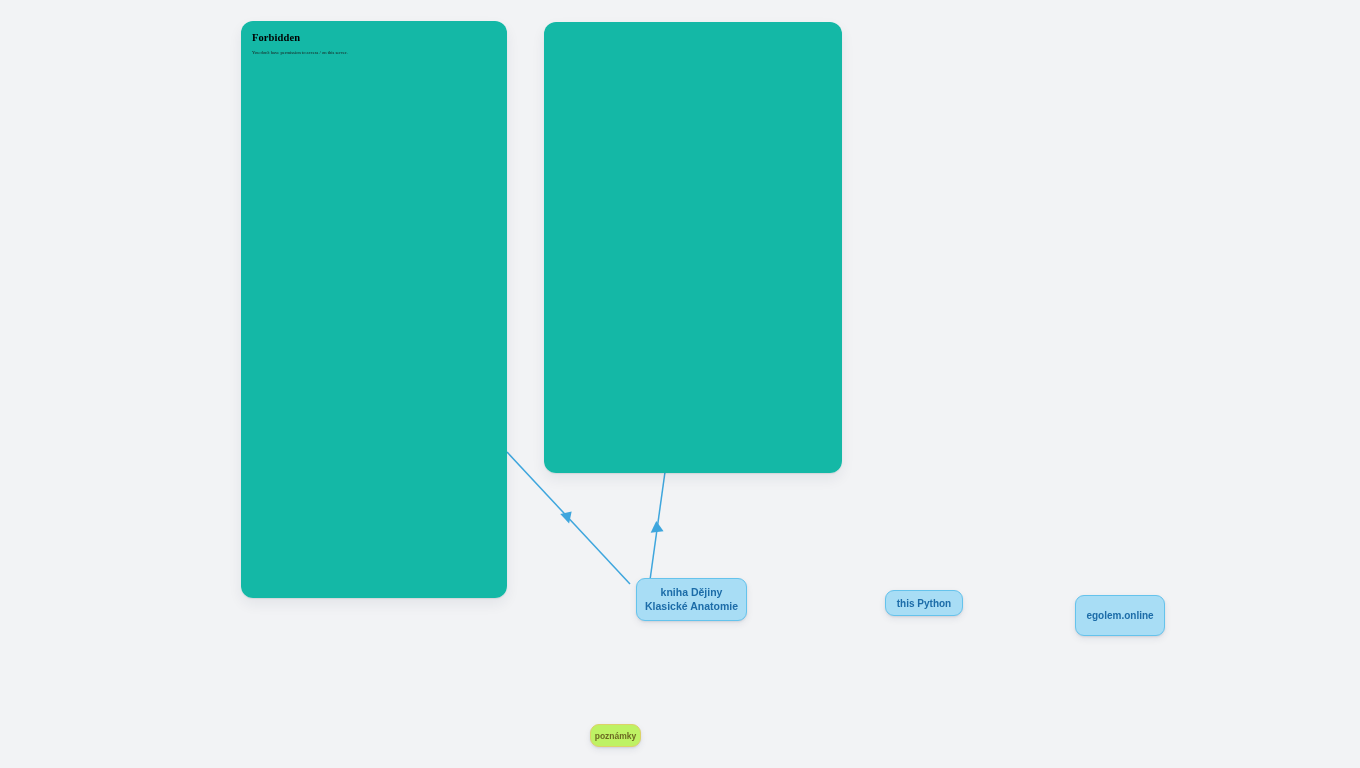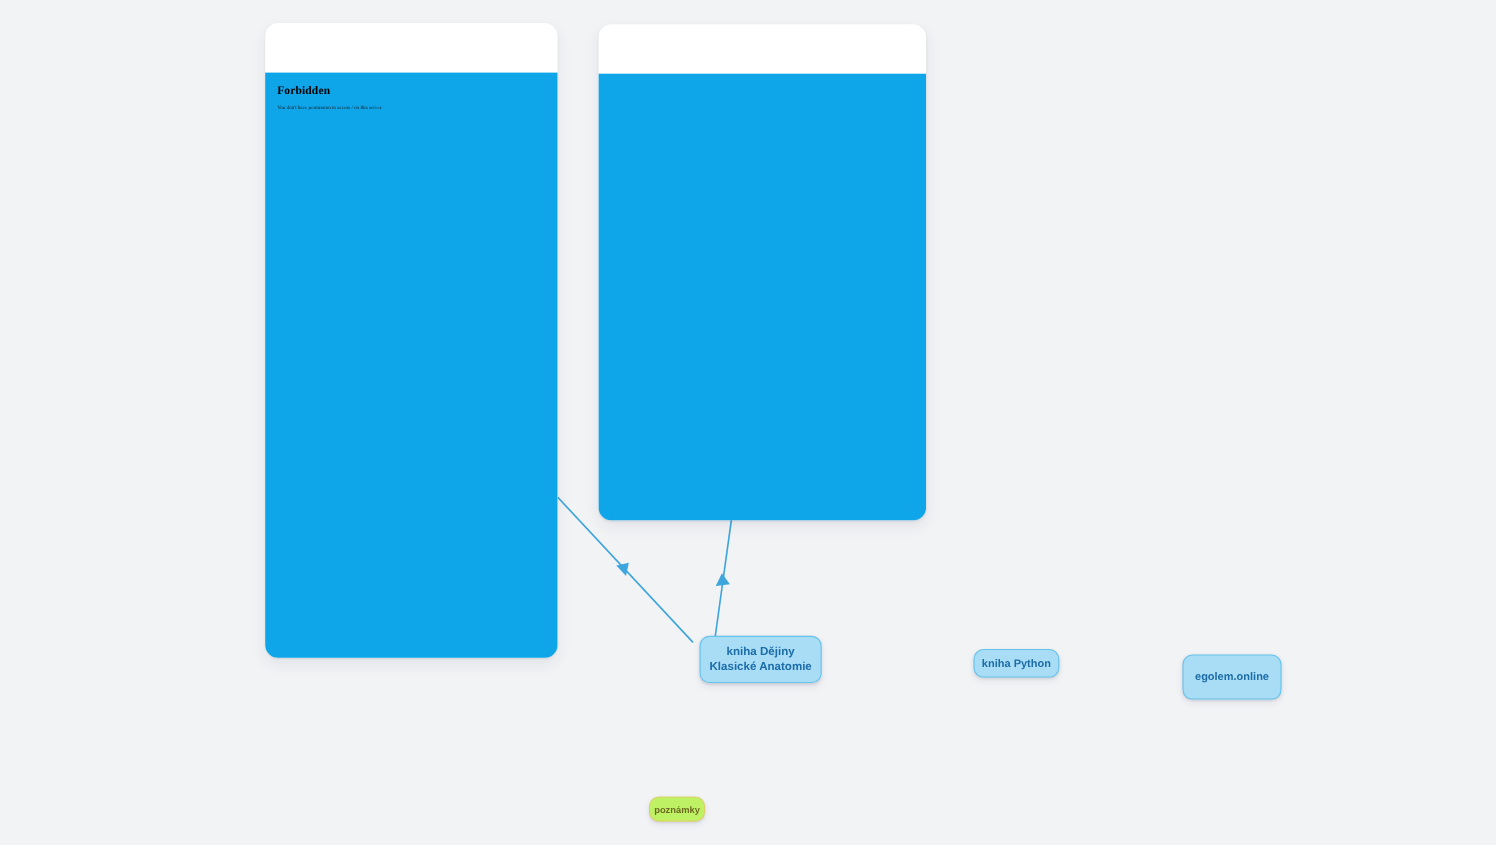--- a/index.html
+++ b/index.html
@@ -54,25 +54,24 @@
 
   #card-blank {
     left: 544px;
     top: 22px;
     width: 298px;
     height: 451px;
   }
 
   .webpage {
     padding: 11px 10px 0 11px;
-    background: #0ea5e9;
+    background: #14b8a6;
     width: 100%;
     height: 100%;
     box-sizing: border-box;
-    margin-top: 45px;
   }
 
   .err-title {
     font-family: "Liberation Serif", "DejaVu Serif", serif;
     font-weight: bold;
     font-size: 10.5px;
     color: #000000;
     margin: 0 0 7px 0;
     letter-spacing: 0.1px;
   }
@@ -179,21 +178,21 @@
       <span></span>
     </div>
   </div>
 
   <div class="node node-blue" id="node-kniha">
     <span>kniha Dějiny
 Klasické Anatomie</span>
   </div>
 
   <div class="node node-blue" id="node-kurz">
-    <span>kniha Python</span>
+    <span>this Python</span>
   </div>
 
   <div class="node node-blue" id="node-egolem">
     <span>egolem.online</span>
   </div>
 
   <div class="node node-yellow" id="node-poznamky">
     <span>poznámky</span>
   </div>
 

